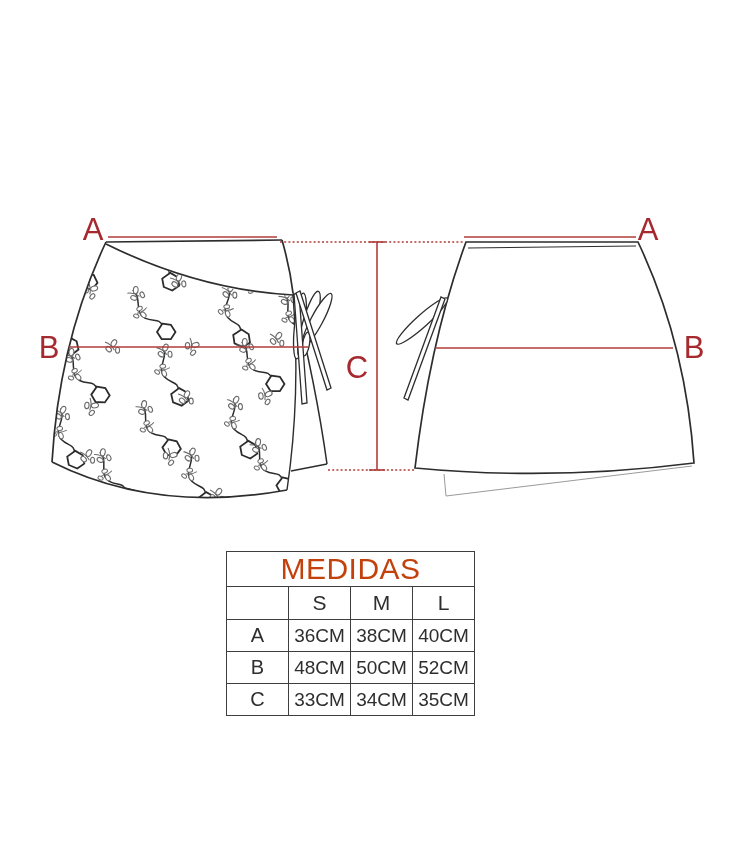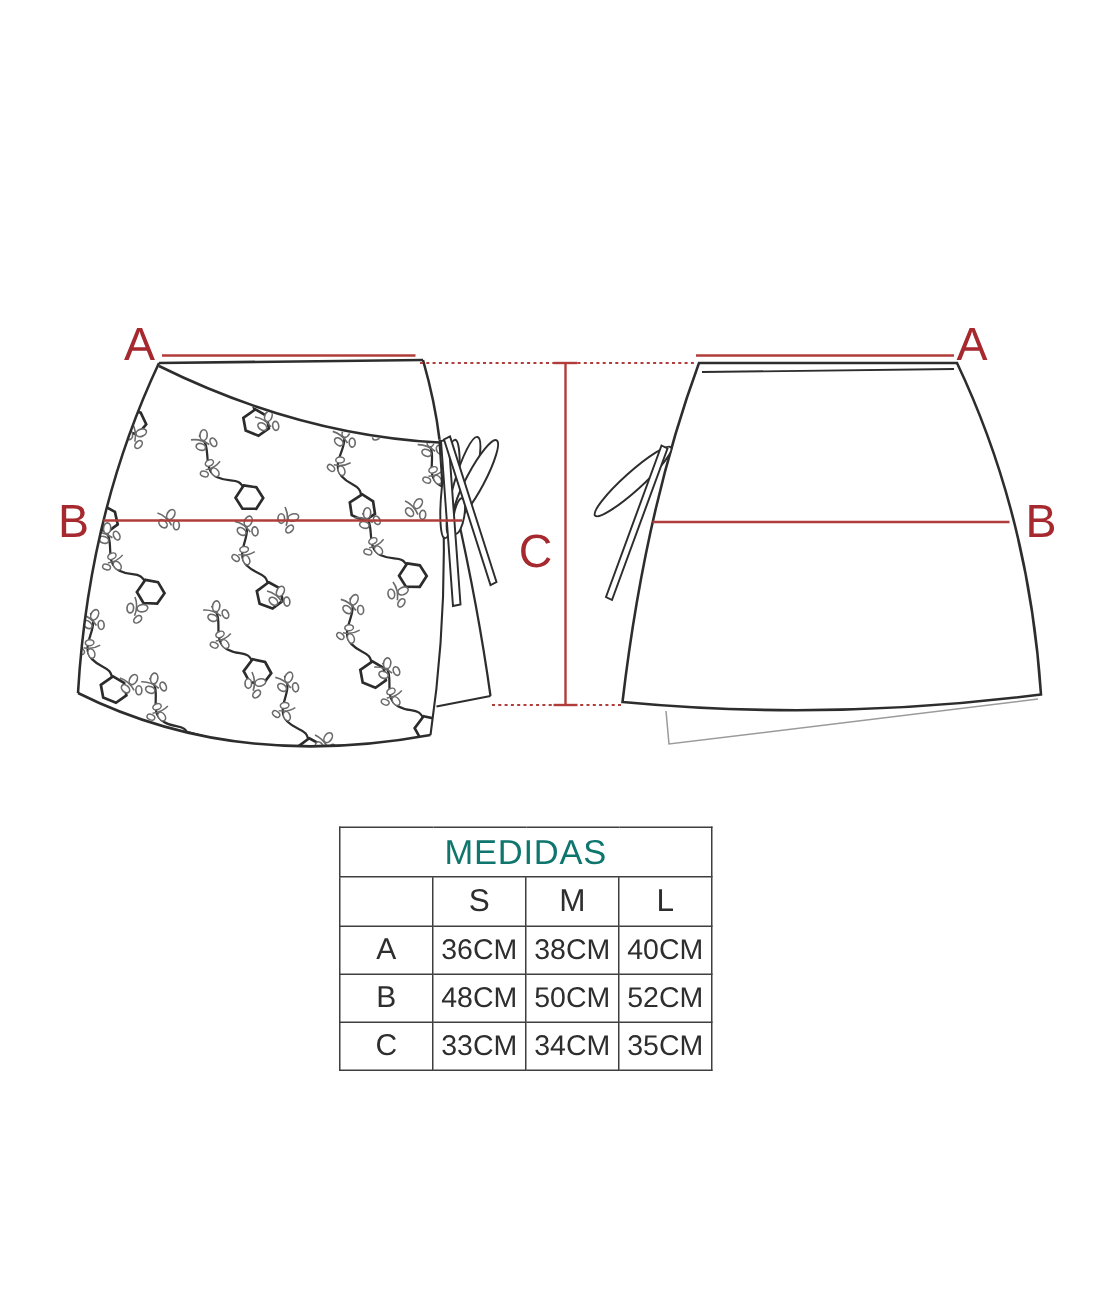--- a/index.html
+++ b/index.html
@@ -7,21 +7,21 @@
           font-family:"Liberation Sans",sans-serif;}
   .diagram-svg{position:absolute;left:0;top:0;}
   .letter{font-family:"Liberation Sans",sans-serif;font-size:31px;font-weight:400;}
   table.medidas{position:absolute;left:226px;top:551px;width:249px;border-collapse:collapse;
           table-layout:fixed;color:#2e2e2e;}
   table.medidas td, table.medidas th{border:1.5px solid #3e3e3e;text-align:center;
           vertical-align:middle;padding:0;font-weight:400;background:#ffffff;}
   tr.row-title{height:33px;}
   tr.row-sizes{height:33px;}
   tr.row-data{height:32px;}
-  th.tbl-title{font-size:23px;font-weight:700;letter-spacing:.5px;color:#0f766e;}
+  th.tbl-title{font-size:30px;font-weight:700;letter-spacing:.5px;color:#c2410c;}
   td.size-h{font-size:21px;}
   td.row-label{font-size:20px;}
   td.val{font-size:19px;}
 </style>
 </head>
 <body>
 
 <div class="canvas">
 
   <svg class="diagram-svg" width="746" height="540" viewBox="0 0 746 540">

